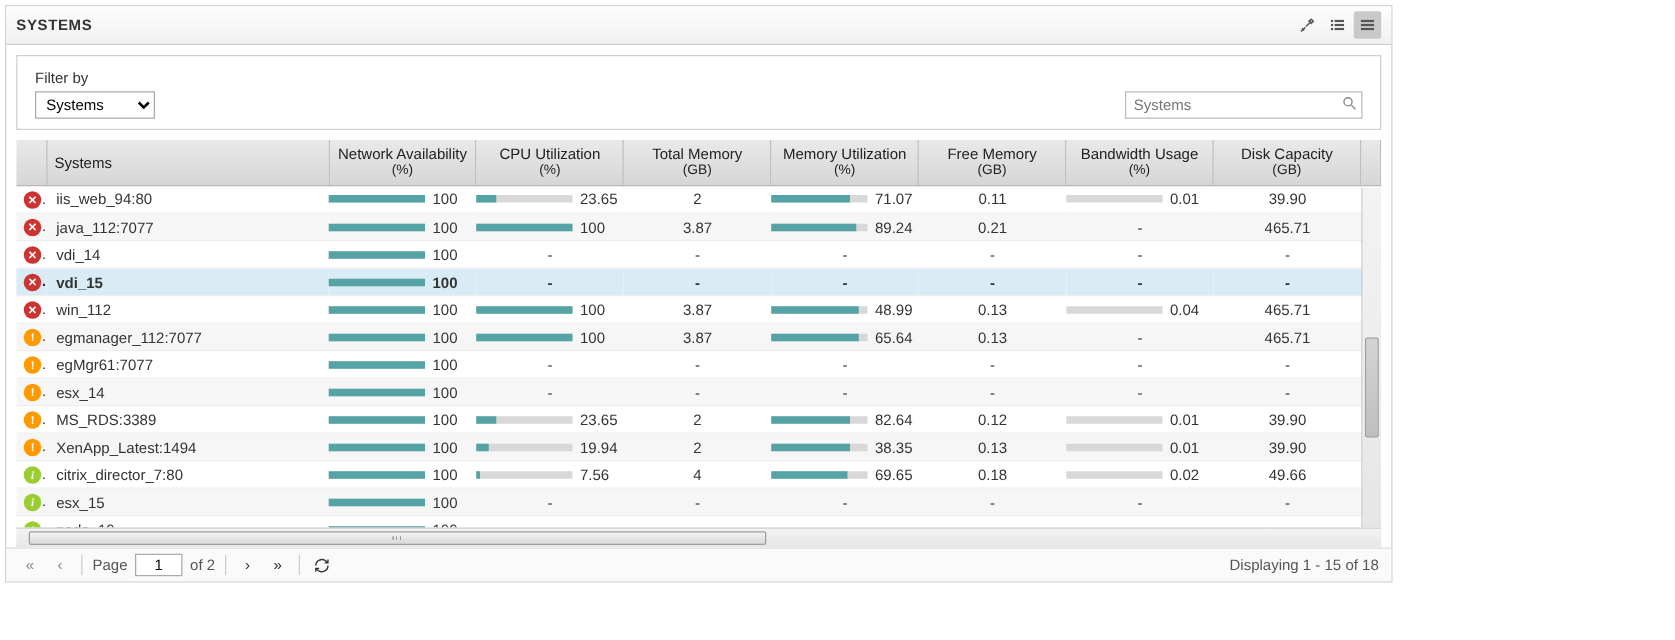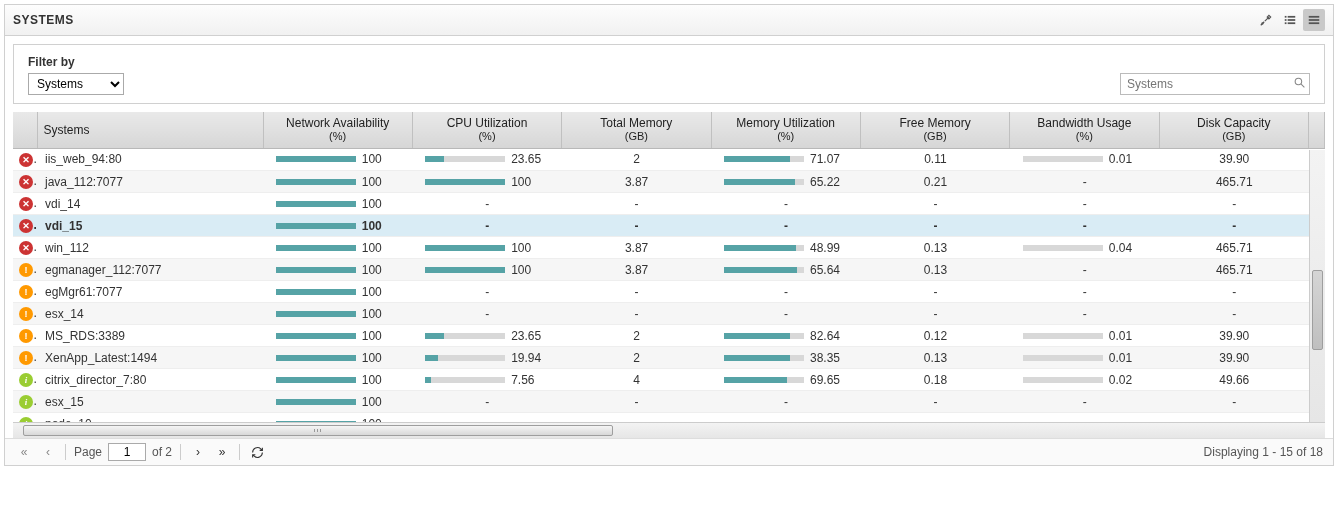--- a/index.html
+++ b/index.html
@@ -6,21 +6,21 @@
   body {
     margin: 0;
     font-family: "Segoe UI", Tahoma, Arial, sans-serif;
     font-size: 12px;
     color: #333;
     background: #fff;
   }
   .panel {
     border: 1px solid #d0d0d0;
     margin: 4px;
-    width: 1330px;
+    width: 1110px;
     background: #fff;
   }
   .panel-header {
     display: flex;
     align-items: center;
     justify-content: space-between;
     padding: 4px 8px;
     background: linear-gradient(#fdfdfd, #f1f1f1);
     border-bottom: 1px solid #d0d0d0;
   }
@@ -36,21 +36,21 @@
   .tool-btn svg { width: 14px; height: 14px; }
   .filter-bar {
     padding: 10px 14px 8px 14px;
     display: flex;
     justify-content: space-between;
     align-items: flex-end;
     border: 1px solid #d0d0d0;
     margin: 8px;
   }
   .filter-left { display: flex; flex-direction: column; gap: 4px; }
-  .filter-label { font-weight: bold; font-size: 12px; }
+  .filter-label { font-weight: normal; font-size: 12px; }
   .filter-select {
     font-size: 12px;
     padding: 2px 4px;
     border: 1px solid #aaa;
     background: #fff;
     width: 96px;
   }
   .search-box {
     position: relative;
     width: 190px;
@@ -285,21 +285,21 @@
                 </div>
                 <span class="bar-val">100</span>
               </div>
             </td>
             <td>3.87</td>
             <td>
               <div class="bar-cell">
                 <div class="bar-track">
                   <div class="bar-fill" style="width:89.24%"></div>
                 </div>
-                <span class="bar-val">65.22</span>
+                <span class="bar-val">89.24</span>
               </div>
             </td>
             <td>0.21</td>
             <td>-</td>
             <td>465.71</td>
             <td style="width:16px"></td>
           </tr>
           <tr class="">
             <td class="col-status status-cell"><span class="status-icon status-critical">✕</span></td>
             <td class="col-name name-cell">vdi_14</td>

